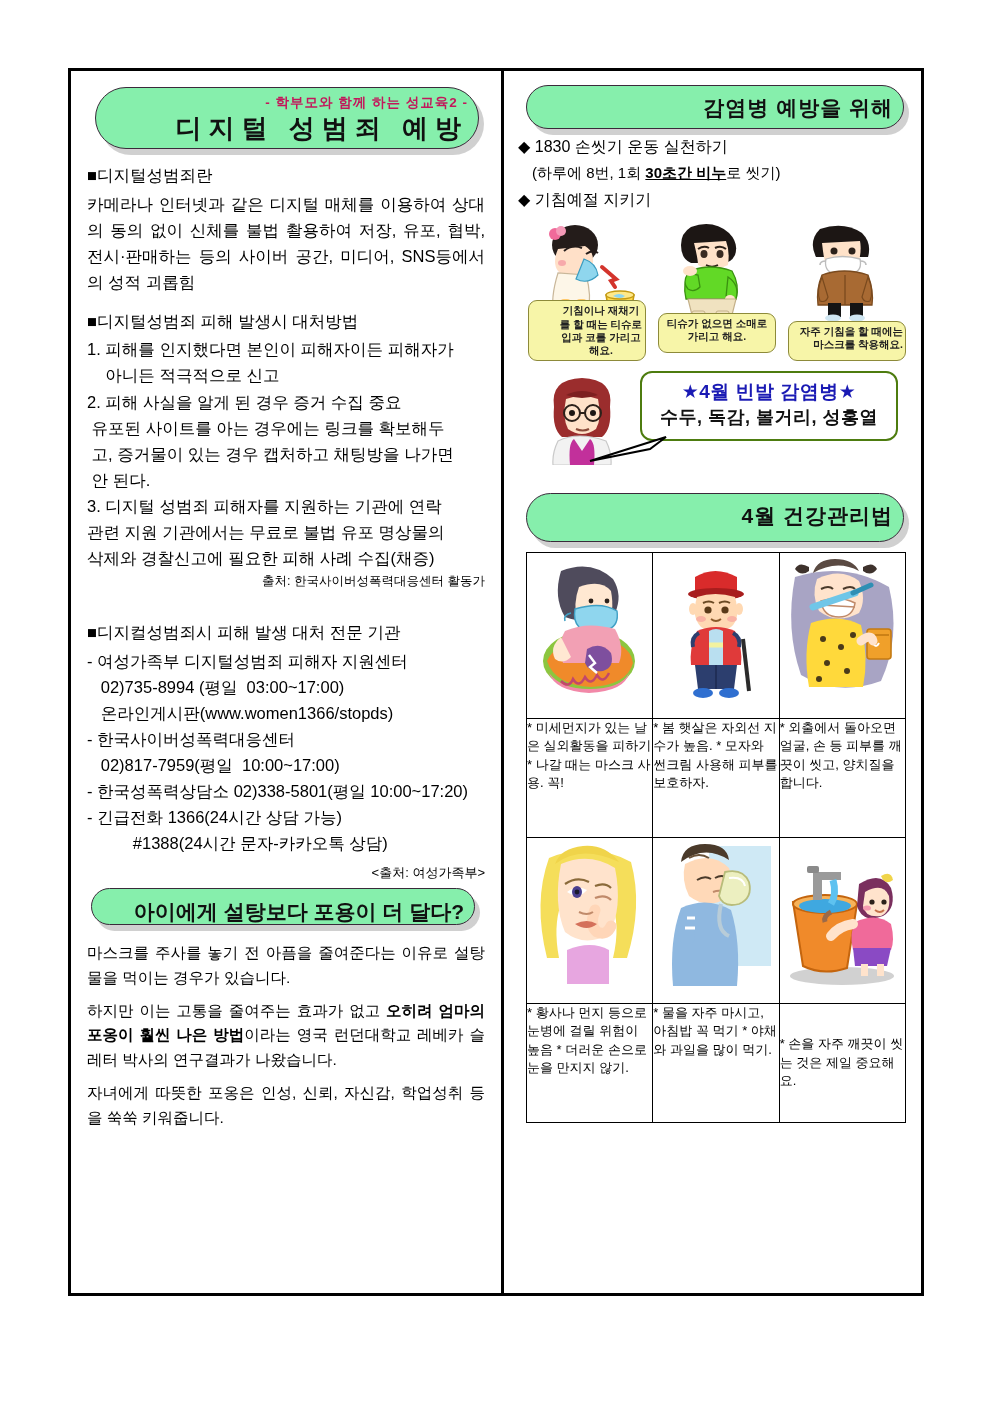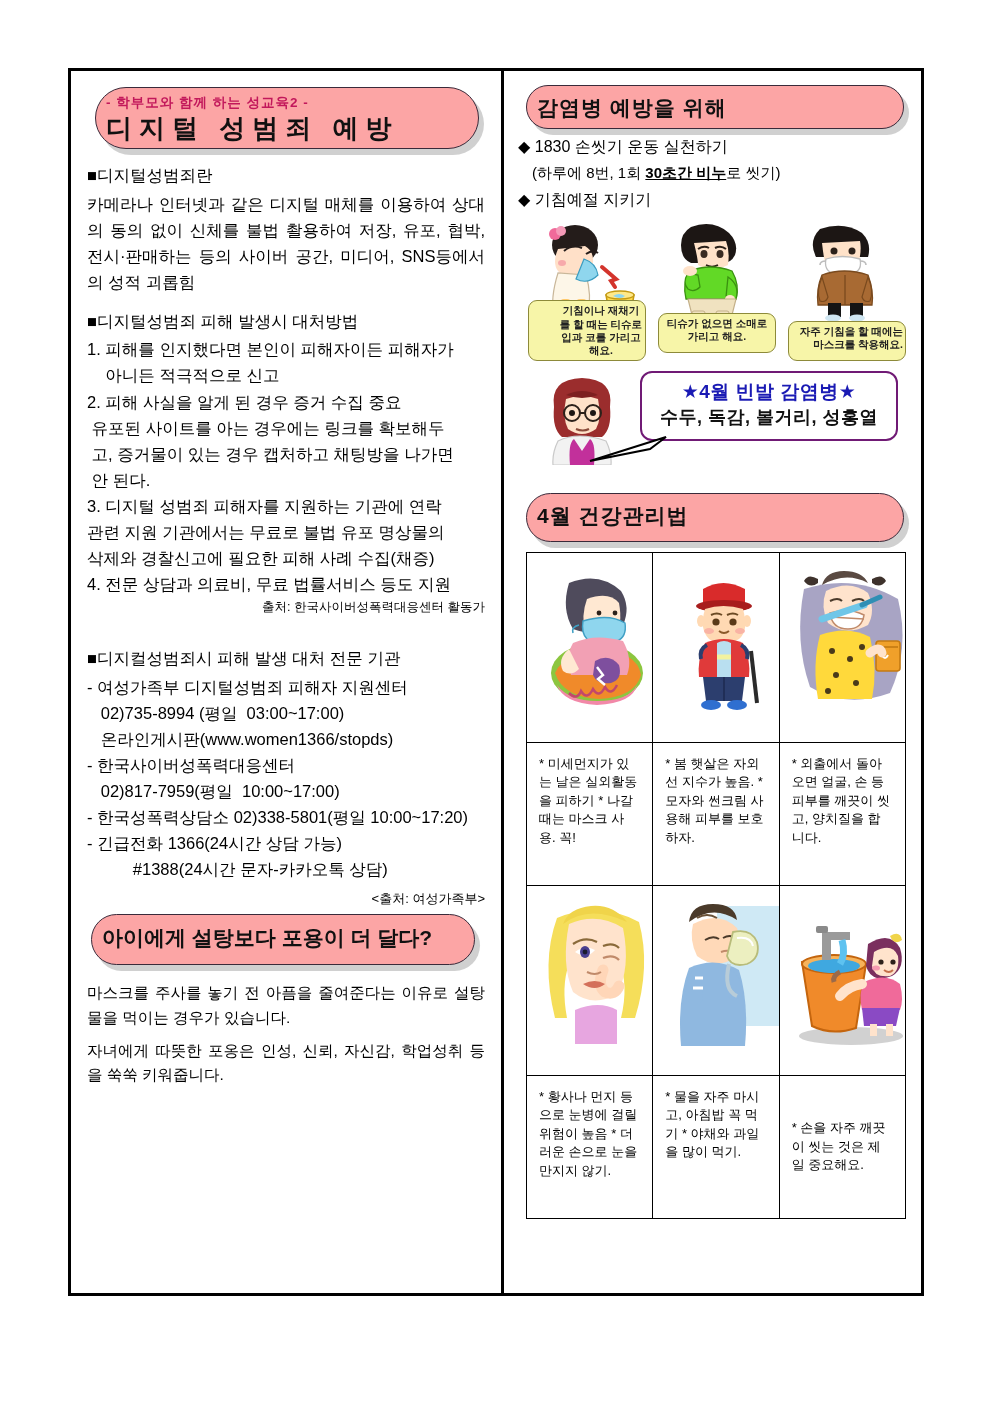--- a/index.html
+++ b/index.html
@@ -6,28 +6,28 @@
   body{width:992px;height:1403px;font-family:"Liberation Sans","DejaVu Sans",sans-serif;color:#000;}
   .page{position:absolute;left:0;top:0;width:992px;height:1403px;}
 
   .frame{position:absolute;left:68px;top:68px;width:856px;height:1228px;border:3px solid #000;box-sizing:border-box;}
   .col-divider{position:absolute;left:430px;top:0;width:0;height:100%;border-left:3px solid #000;}
 
   .colL{position:absolute;left:0;top:0;width:430px;height:100%;box-sizing:border-box;padding:14px 16px 0 16px;}
   .colR{position:absolute;left:433px;top:0;width:417px;height:100%;box-sizing:border-box;padding:14px 14px 0 14px;}
 
   
-  .bubble{position:relative;background:#fca5a5;border:1.5px solid #3a2a3a;border-radius:40px;
-          text-align:left;box-shadow:5px 6px 0 rgba(150,150,150,.45);padding:6px 10px;box-sizing:border-box;}
+  .bubble{position:relative;background:#86efac;border:1.5px solid #3a2a3a;border-radius:40px;
+          text-align:right;box-shadow:5px 6px 0 rgba(150,150,150,.45);padding:6px 10px;box-sizing:border-box;}
   .bubble .sub{color:#c2185b;font-size:13.5px;font-weight:bold;letter-spacing:1px;line-height:1.3;}
   .bubble .main{color:#111;font-size:26px;font-weight:bold;letter-spacing:7px;line-height:1.25;}
   .bubble .one{color:#111;font-size:23px;font-weight:bold;letter-spacing:2px;line-height:1.5;}
 
   .bub-left{width:384px;height:62px;margin:2px 0 0 8px;}
-  .bub-sugar{width:384px;height:51px;margin:6px 0 16px 4px;border-radius:26px;}
+  .bub-sugar{width:384px;height:37px;margin:6px 0 16px 4px;border-radius:26px;}
   .bub-sugar .one{font-size:21px;letter-spacing:0px;line-height:34px;}
   .bub-inf{width:378px;height:44px;margin:0 0 0 8px;border-radius:26px;}
   .bub-inf .one{font-size:21px;letter-spacing:1px;line-height:32px;}
   .bub-apr{width:378px;height:49px;margin:0 0 0 8px;border-radius:26px;}
   .bub-apr .one{font-size:21px;letter-spacing:1px;line-height:32px;}
 
   
   .hdg{font-size:16.5px;font-weight:normal;margin:14px 0 2px 0;line-height:1.55;}
   .para{font-size:16.5px;line-height:1.58;text-align:justify;margin:0;}
   .line{font-size:16.5px;line-height:1.58;margin:0;white-space:pre-wrap;}
@@ -45,28 +45,28 @@
 
   
   .cough{position:relative;width:378px;height:140px;margin:8px 0 0 10px;}
   .kid{position:absolute;top:0;width:118px;height:100px;}
   .capbox{position:absolute;bottom:0;width:118px;min-height:40px;background:#f7f5a8;border:1.5px solid #8d8a3a;
           border-radius:9px;font-size:10.5px;line-height:1.25;text-align:center;padding:3px 2px;box-sizing:border-box;font-weight:bold;color:#222;}
 
   
   .docrow{position:relative;width:378px;height:96px;margin:10px 0 0 10px;}
   .doc{position:absolute;left:8px;top:2px;width:92px;height:92px;}
-  .sbubble{position:absolute;left:112px;top:0px;width:258px;height:70px;border:2px solid #701a75;border-radius:12px;background:#fff;text-align:center;box-sizing:border-box;padding-top:5px;}
+  .sbubble{position:absolute;left:112px;top:0px;width:258px;height:70px;border:2px solid #4d7c0f;border-radius:12px;background:#fff;text-align:center;box-sizing:border-box;padding-top:5px;}
   .sb1{color:#1a1ab4;font-size:19px;font-weight:bold;letter-spacing:0.5px;line-height:1.45;}
   .sb2{color:#111;font-size:18px;font-weight:bold;letter-spacing:0.5px;line-height:1.35;}
   .tail{position:absolute;left:60px;top:64px;width:80px;height:28px;}
 
   
   .htable{width:380px;margin:10px 0 0 8px;border-collapse:collapse;table-layout:fixed;}
-  .htable td{border:1.5px solid #000;vertical-align:top;padding:12px;}
+  .htable td{border:1.5px solid #000;vertical-align:top;padding:0;}
   .imgcell{height:165px;text-align:center;vertical-align:middle;}
   .txtcell{font-size:13px;line-height:1.42;padding:3px 4px 5px 4px;height:118px;}
   .txtcell.mid{vertical-align:middle;}
 
   svg{display:block;}
   .ccell{width:100%;height:100%;}
 </style>
 </head>
 <body>
 
@@ -87,41 +87,41 @@
       <div class="hdg">■디지털성범죄 피해 발생시 대처방법</div>
       <p class="line">1. 피해를 인지했다면 본인이 피해자이든 피해자가</p>
       <p class="line">    아니든 적극적으로 신고</p>
       <p class="line">2. 피해 사실을 알게 된 경우 증거 수집 중요</p>
       <p class="line"> 유포된 사이트를 아는 경우에는 링크를 확보해두</p>
       <p class="line"> 고, 증거물이 있는 경우 캡처하고 채팅방을 나가면</p>
       <p class="line"> 안 된다.</p>
       <p class="line">3. 디지털 성범죄 피해자를 지원하는 기관에 연락</p>
       <p class="line">관련 지원 기관에서는 무료로 불법 유포 명상물의</p>
       <p class="line">삭제와 경찰신고에 필요한 피해 사례 수집(채증)</p>
-      <p class="line">4. 전문 상담과 의료비, 무료 법률서비스 등도 지원</p>
       <p class="src-r">출처: 한국사이버성폭력대응센터 활동가</p>
 
       <div class="gap"></div>
 
       <div class="hdg">■디지컬성범죄시 피해 발생 대처 전문 기관</div>
       <p class="line">- 여성가족부 디지털성범죄 피해자 지원센터</p>
       <p class="line">   02)735-8994 (평일  03:00~17:00)</p>
       <p class="line">   온라인게시판(www.women1366/stopds)</p>
       <p class="line">- 한국사이버성폭력대응센터</p>
       <p class="line">   02)817-7959(평일  10:00~17:00)</p>
       <p class="line">- 한국성폭력상담소 02)338-5801(평일 10:00~17:20)</p>
       <p class="line">- 긴급전화 1366(24시간 상담 가능)</p>
       <p class="line">          #1388(24시간 문자-카카오톡 상담)</p>
       <p class="src-r2">&lt;출처: 여성가족부&gt;</p>
 
       <div class="bubble bub-sugar">
         <div class="one">아이에게 설탕보다 포용이 더 달다?</div>
       </div>
 
       <p class="sugar-body">  마스크를 주사를 놓기 전 아픔을 줄여준다는 이유로 설탕물을 먹이는 경우가 있습니다.</p>
+      <p class="sugar-body"><span>  하지만 이는 고통을 줄여주는 효과가 없고 </span><b>오히려 엄마의 포옹이 훨씬 나은 방법</b><span>이라는 영국 런던대학교 레베카 슬레터 박사의 연구결과가 나왔습니다.</span></p>
       <p class="sugar-body">  자녀에게  따뜻한 포옹은 인성, 신뢰, 자신감, 학업성취 등을 쑥쑥 키워줍니다.</p>
     </div>
 
     <div class="colR">
 
       <div class="bubble bub-inf">
         <div class="one">감염병 예방을 위해</div>
       </div>
 
       <p class="rline" style="margin-top:4px;">◆ 1830 손씻기 운동 실천하기</p>

